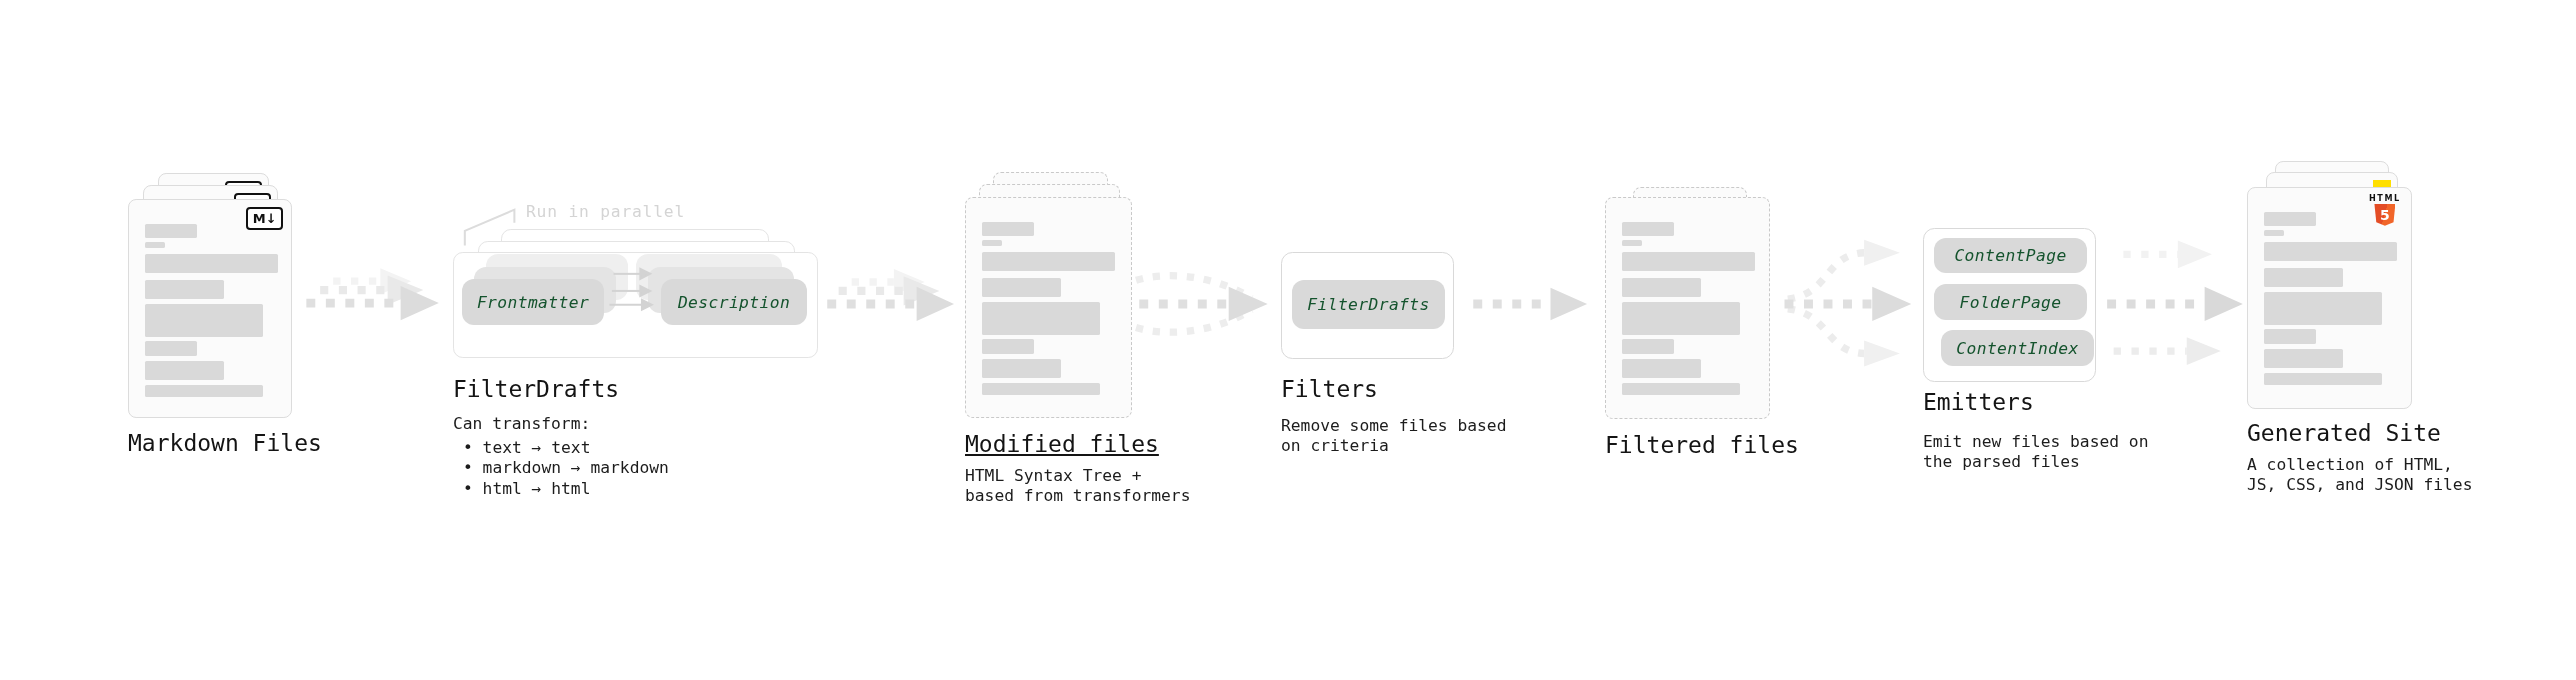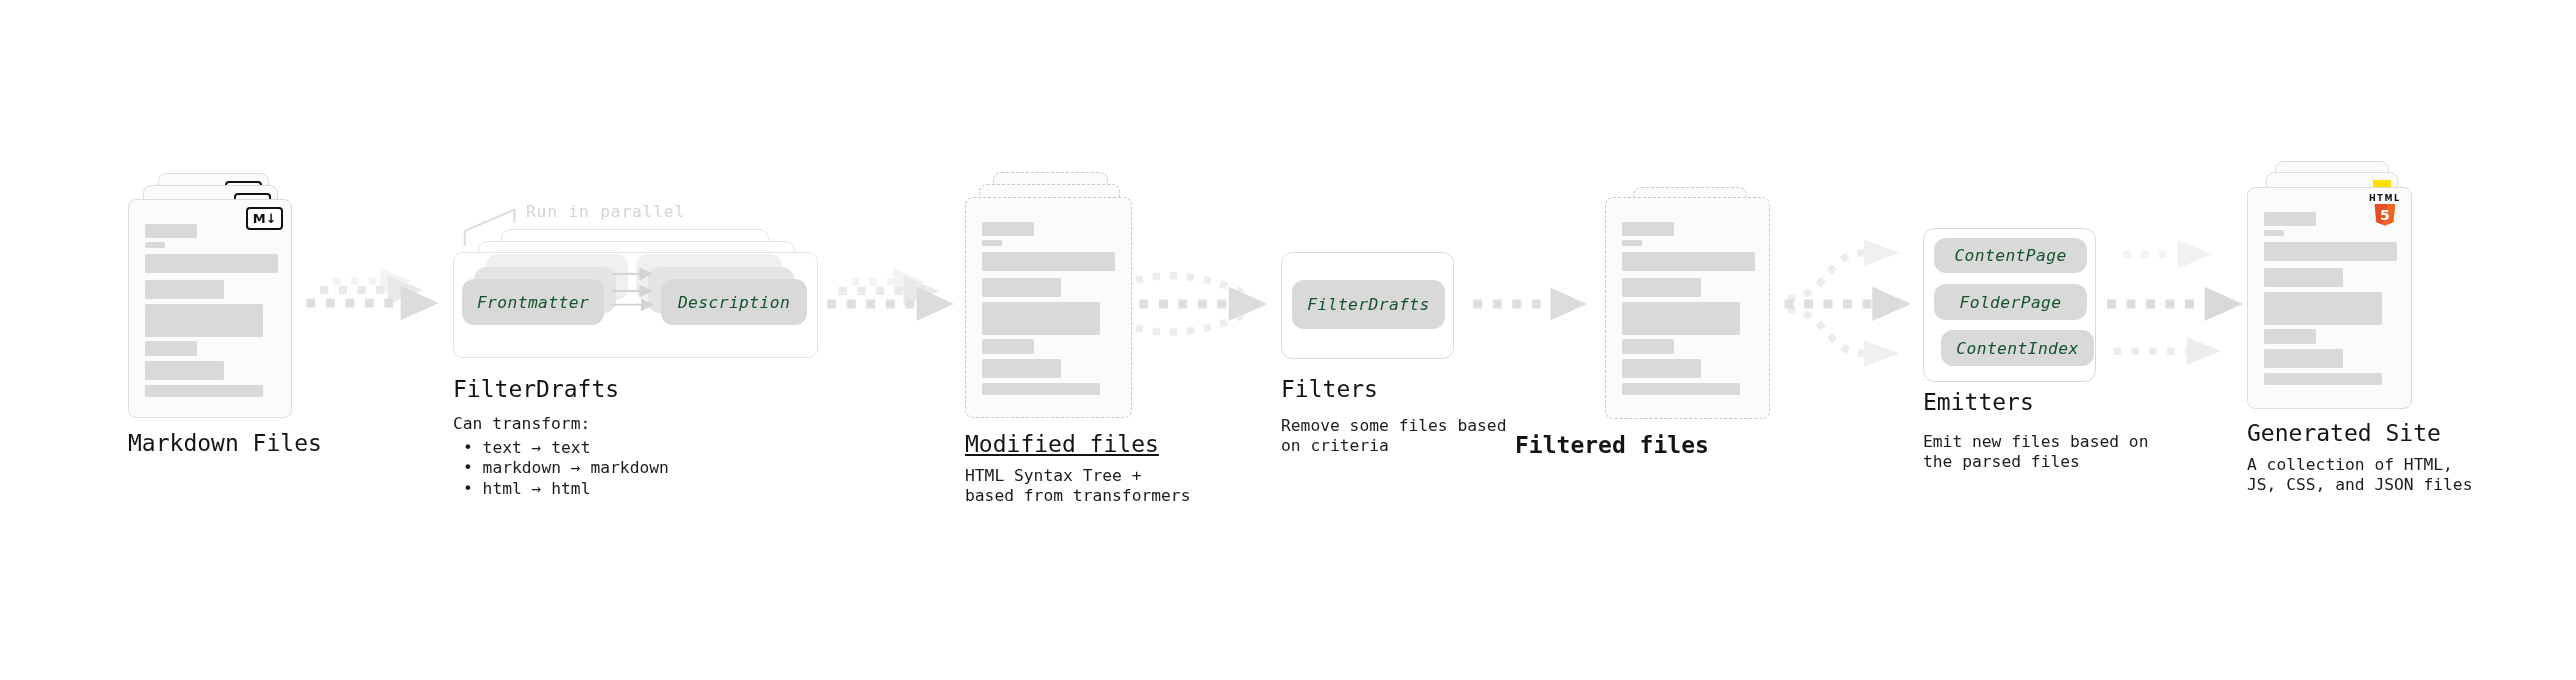--- a/index.html
+++ b/index.html
@@ -179,21 +179,21 @@
     <div class="doc dashed front doc-bars" style="left:1605px;top:197px;width:165px;height:222px;">
         <div class="bar" style="top: 23.6px; width: 52px; height: 14.6px;"></div>
         <div class="bar" style="top: 42px; width: 19.5px; height: 5.7px;"></div>
         <div class="bar" style="top: 54px; width: 133px; height: 18.7px;"></div>
         <div class="bar" style="top: 80px; width: 79px; height: 18.7px;"></div>
         <div class="bar" style="top: 104px; width: 118px; height: 32.5px;"></div>
         <div class="bar" style="top: 141px; width: 52px; height: 15.4px;"></div>
         <div class="bar" style="top: 161px; width: 79px; height: 18.7px;"></div>
         <div class="bar" style="top: 185px; width: 118px; height: 12.2px;"></div>
       </div>
-    <div class="h1" style="left:1515px;top:432px;font-weight:bold;">Filtered files</div>
+    <div class="h1" style="left:1605px;top:432px;">Filtered files</div>
   </div>
 
   <div>
     <div class="frame solidbox frontf" style="left:1923px;top:228px;width:173px;height:154px;"></div>
     <div class="btn" style="left:1934px;top:238px;width:153px;height:35px;">ContentPage</div>
     <div class="btn" style="left:1934px;top:284px;width:153px;height:36px;">FolderPage</div>
     <div class="btn" style="left:1934px;top:330px;width:153px;height:36px;margin-left:7px;">ContentIndex</div>
     <div class="h1" style="left:1923px;top:389px;">Emitters</div>
     <div class="sub" style="left:1923px;top:432px;">Emit new files based on
 the parsed files</div>

